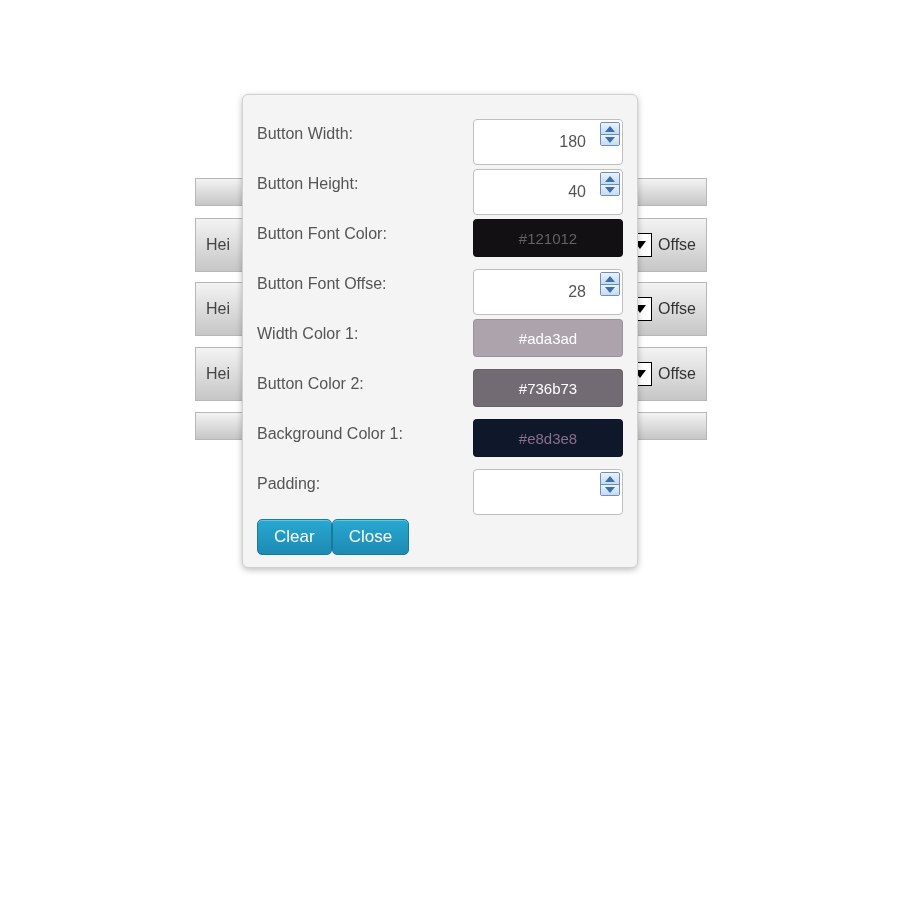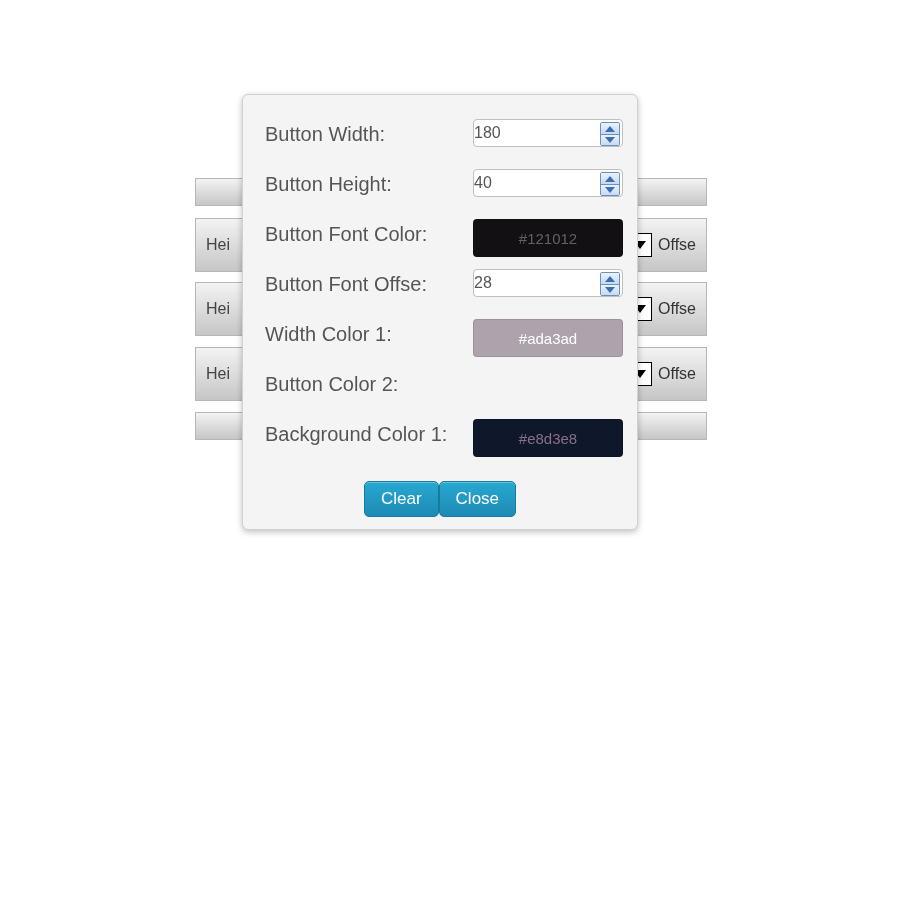--- a/index.html
+++ b/index.html
@@ -50,38 +50,37 @@
     box-shadow: 0 2px 6px rgba(0,0,0,0.25);
     padding: 14px 14px 12px 14px;
   }
   .row {
     display: flex;
     align-items: center;
     height: 50px;
   }
   .row-label {
     flex: 1 1 auto;
-    font-size: 20px;
+    font-size: 16px;
     color: #555;
-    margin-left: 8px;
   }
   .control {
     flex: 0 0 150px;
     width: 150px;
     height: 30px;
     position: relative;
   }
   .num-input {
     width: 150px;
-    height: 28px;
+    height: 46px;
     border: 1px solid #bfbfbf;
     background: #fff;
     border-radius: 4px;
     font-size: 16px;
-    text-align: left;
+    text-align: right;
     color: #555;
     padding-right: 36px;
     outline: none;
   }
   .spinner {
     position: absolute;
     top: 3px; right: 3px;
     width: 20px; height: 24px;
     display: flex; flex-direction: column;
     border: 1px solid #6d8fbd;
@@ -108,22 +107,22 @@
     font-size: 15px;
   }
   .swatch.dark   { background: #121012; color: #656065; }
   .swatch.c1     { background: #ada3ad; color: #fff; }
   .swatch.c2     { background: #736b73; color: #fff; }
   .swatch.bg1    { background: #0f172a; color: #8a6e8a; }
   .swatch.bg2    { background: #fffaff; color: #555; border:1px solid #d6cbd6;}
 
   .btn-row {
     display: flex;
-    justify-content: center;
-    margin-top: 22px;
+    justify-content: flex-start;
+    margin-top: 10px;
   }
   .btn {
     background: linear-gradient(#27a8d2,#1d8bb3);
     color: #fff;
     border: 1px solid #187a9e;
     border-radius: 5px;
     padding: 7px 16px;
     font-size: 17px;
     cursor: pointer;
     box-shadow: inset 0 1px 0 rgba(255,255,255,0.3);
@@ -238,30 +237,51 @@
 
     <div class="row">
       <span class="row-label">Width Color 1:</span>
       <div class="control">
         <div class="swatch c1">#ada3ad</div>
       </div>
     </div>
 
     <div class="row">
       <span class="row-label">Button Color 2:</span>
+      <div class="control">
+        <div class="swatch c2">#736b73</div>
+      </div>
     </div>
 
     <div class="row">
       <span class="row-label">Background Color 1:</span>
       <div class="control">
         <div class="swatch bg1">#e8d3e8</div>
       </div>
     </div>
 
 
+    <div class="row">
+      <span class="row-label">Padding:</span>
+      <div class="control">
+        <input class="num-input" value="" style="">
+        <div class="spinner">
+          <div class="sbtn">
+              <svg viewBox="0 0 10 6">
+                <polygon points="0,6 10,6 5,0"></polygon>
+              </svg>
+            </div>
+          <div class="sbtn">
+              <svg viewBox="0 0 10 6">
+                <polygon points="0,0 10,0 5,6"></polygon>
+              </svg>
+            </div>
+        </div>
+      </div>
+    </div>
 
     <div class="btn-row">
       <button class="btn">Clear</button>
       <button class="btn">Close</button>
     </div>
   </div>
 
 </div>
 
 </body></html>

